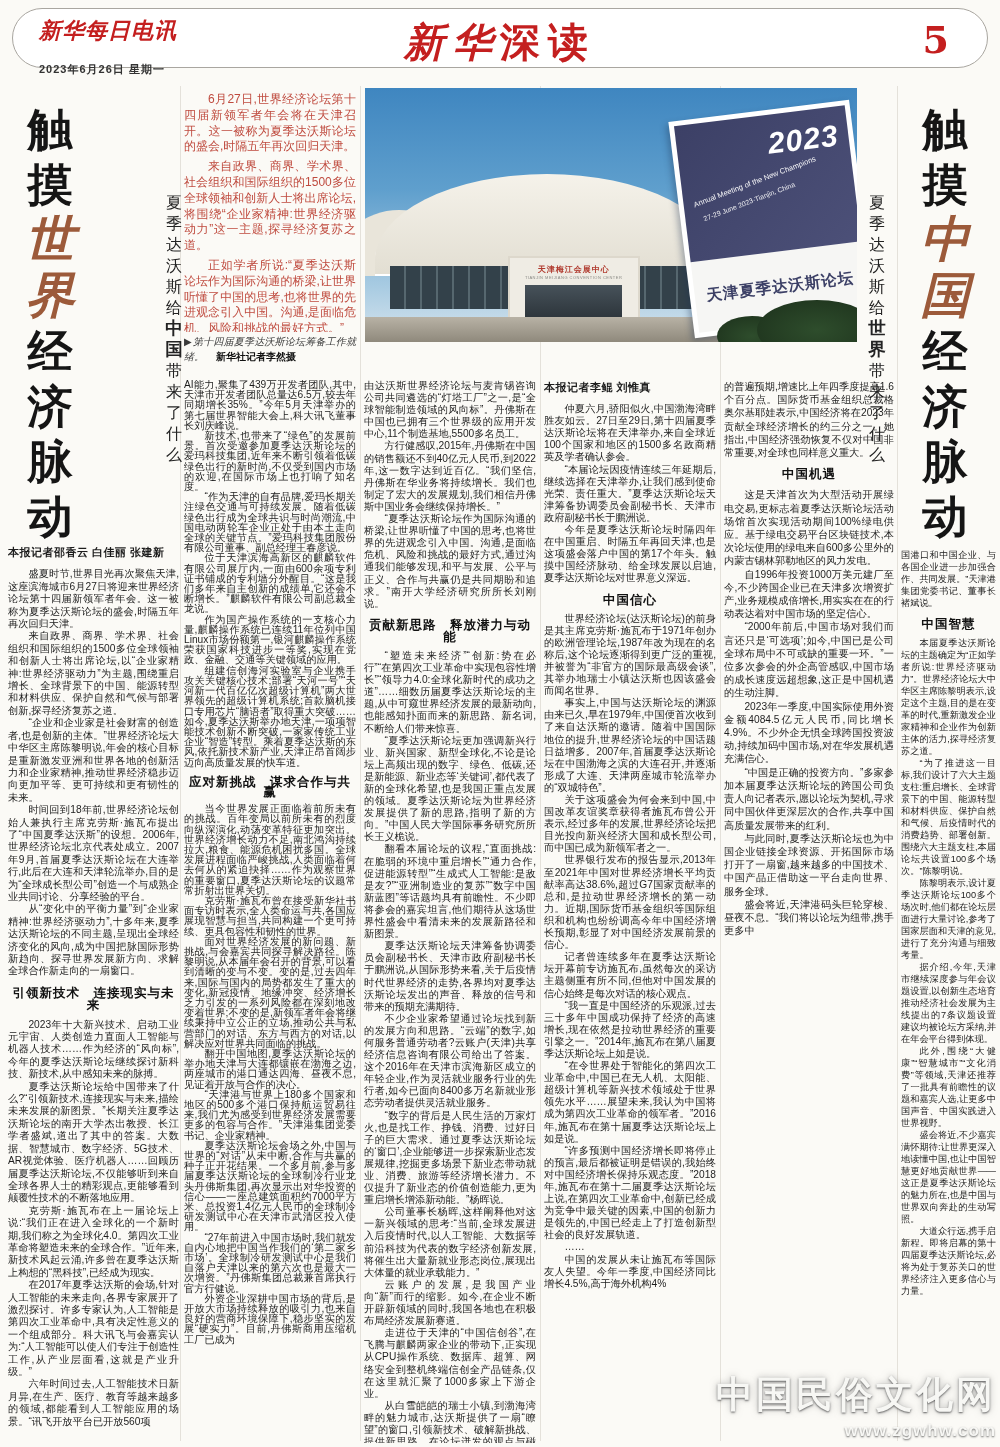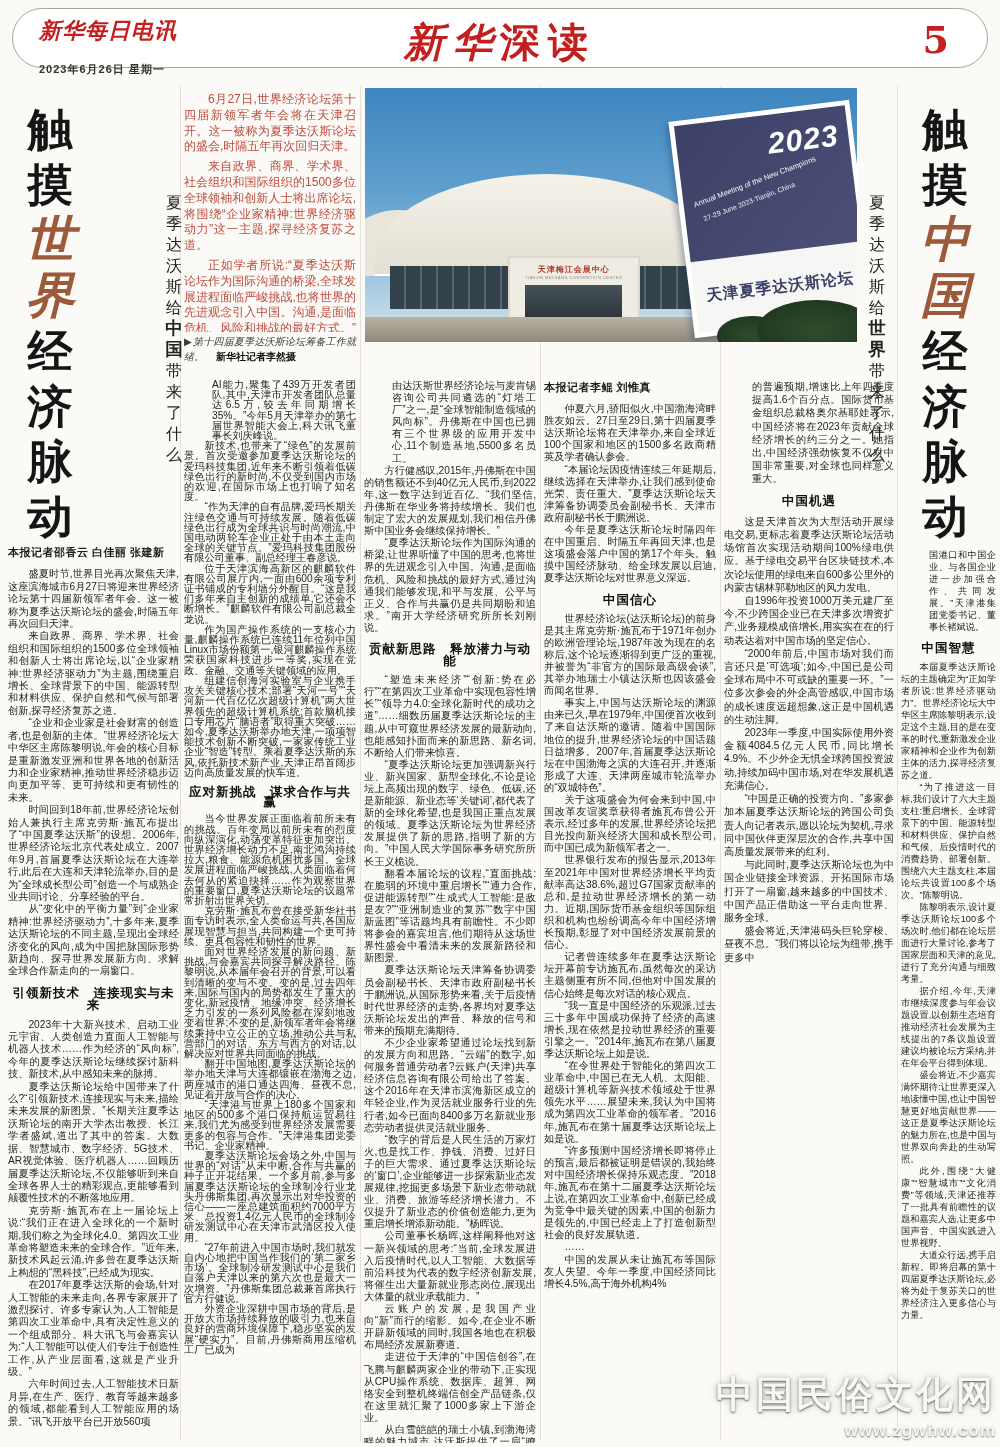--- a/index.html
+++ b/index.html
@@ -25,21 +25,21 @@
   #sub-right{left:865px;top:192px;}
   
   .col{position:absolute;font-size:10.2px;text-align:justify;overflow:hidden;color:#1d1d1d;}
   #col1{left:8px;top:545px;width:171px;height:898px;line-height:12.4px;}
   #col2{left:184px;top:380px;width:172px;height:1063px;line-height:10.2px;}
   #col3{left:364px;top:380px;width:172px;height:1063px;line-height:12.1px;}
   #col4{left:544px;top:380px;width:172px;height:1063px;line-height:12.1px;}
   #col5{left:724px;top:380px;width:170px;height:1063px;line-height:13.2px;}
   #col6{left:901px;top:549px;width:95px;height:894px;font-size:9.2px;line-height:12px;}
   .para{margin:0;text-indent:2em;}
-  .para.cont{text-indent:0;margin-left:28px;}
+  .para.cont{text-indent:0;}
   .flow-h{font-weight:bold;text-align:center;font-size:12.5px;margin:9px 0 7px;letter-spacing:1px;text-indent:0;color:#111;}
   .flow-b{font-weight:bold;font-size:11px;margin:1px 0 10px;text-indent:0;letter-spacing:0.5px;}
   
   #intro{position:absolute;left:184px;top:92px;width:172px;height:240px;overflow:hidden;font-size:12px;line-height:15.8px;text-align:justify;}
   #intro .para{color:#bf4a3e;margin:0 0 4px 0;}
   
   #caption{position:absolute;left:184px;top:334px;width:172px;font-family:"DejaVu Serif",serif;font-style:italic;font-size:10px;line-height:15px;color:#3a3a3a;text-align:justify;}
   #caption .cap-credit{font-style:normal;font-weight:bold;font-family:"Liberation Sans",sans-serif;margin-left:12px;color:#111;}
   #caption .cap-arrow{font-style:normal;margin-right:1px;}
   
@@ -87,21 +87,21 @@
 
 <div id="hl-left" class="v-headline"><span>触摸</span><span class="hl-accent">世界</span><span>经济脉动</span></div>
 <div id="sub-left" class="v-subtitle"><span>夏季达沃斯给</span><span class="sub-accent">中国</span><span>带来了什么</span></div>
 
 <div id="hl-right" class="v-headline"><span>触摸</span><span class="hl-accent">中国</span><span>经济脉动</span></div>
 <div id="sub-right" class="v-subtitle"><span>夏季达沃斯给</span><span class="sub-accent">世界</span><span>带来了什么</span></div>
 
 <div id="intro">
     <p class="para">6月27日,世界经济论坛第十四届新领军者年会将在天津召开。这一被称为夏季达沃斯论坛的盛会,时隔五年再次回归天津。</p>
     <p class="para">来自政界、商界、学术界、社会组织和国际组织的1500多位全球领袖和创新人士将出席论坛,将围绕“企业家精神:世界经济驱动力”这一主题,探寻经济复苏之道。</p>
-    <p class="para">正如学者所说:“夏季达沃斯论坛作为国际沟通的桥梁,全球发展进程面临严峻挑战,也将世界的先进观念引入中国。沟通,是面临危机、风险和挑战的最好方式。”</p>
+    <p class="para">正如学者所说:“夏季达沃斯论坛作为国际沟通的桥梁,让世界听懂了中国的思考,也将世界的先进观念引入中国。沟通,是面临危机、风险和挑战的最好方式。”</p>
   </div>
 
 <div class="photo">
   <div class="roof2"></div>
   <div class="roof"></div>
   <div class="facade"></div>
   <div class="entrance">
     <div class="building-sign">天津梅江会展中心</div>
     <div class="building-sign-en">TIANJIN MEIJIANG CONVENTION CENTER</div>
     <div class="doorway"></div>
@@ -198,21 +198,21 @@
     <p class="para">与此同时,夏季达沃斯论坛也为中国企业链接全球资源、开拓国际市场打开了一扇窗,越来越多的中国技术、中国产品正借助这一平台走向世界、服务全球。</p>
     <p class="para">盛会将近,天津港码头巨轮穿梭、昼夜不息。“我们将以论坛为纽带,携手更多中</p>
   </div>
 <div id="col6" class="col">
     <p class="para cont">国港口和中国企业、与各国企业进一步加强合作、共同发展。”天津港集团党委书记、董事长褚斌说。</p>
     <div class="flow-h">中国智慧</div>
     <p class="para">本届夏季达沃斯论坛的主题确定为“正如学者所说:世界经济驱动力”。世界经济论坛大中华区主席陈黎明表示,设定这个主题,目的是在变革的时代,重新激发企业家精神和企业作为创新主体的活力,探寻经济复苏之道。</p>
     <p class="para">“为了推进这一目标,我们设计了六大主题支柱:重启增长、全球背景下的中国、能源转型和材料供应、保护自然和气候、后疫情时代的消费趋势、部署创新。围绕六大主题支柱,本届论坛共设置100多个场次。”陈黎明说。</p>
     <p class="para">陈黎明表示,设计夏季达沃斯论坛100多个场次时,他们都在论坛层面进行大量讨论,参考了国家层面和天津的意见,进行了充分沟通与细致考量。</p>
     <p class="para">据介绍,今年,天津市继续深度参与年会议题设置,以创新生态培育推动经济社会发展为主线提出的7条议题设置建议均被论坛方采纳,并在年会平台得到体现。</p>
+    <p class="para">此外,围绕“大健康”“智慧城市”“文化消费”等领域,天津还推荐了一批具有前瞻性的议题和嘉宾人选,让更多中国声音、中国实践进入世界视野。</p>
     <p class="para">盛会将近,不少嘉宾满怀期待:让世界更深入地读懂中国,也让中国智慧更好地贡献世界——这正是夏季达沃斯论坛的魅力所在,也是中国与世界双向奔赴的生动写照。</p>
-    <p class="para">此外,围绕“大健康”“智慧城市”“文化消费”等领域,天津还推荐了一批具有前瞻性的议题和嘉宾人选,让更多中国声音、中国实践进入世界视野。</p>
     <p class="para">大道众行远,携手启新程。即将启幕的第十四届夏季达沃斯论坛,必将为处于复苏关口的世界经济注入更多信心与力量。</p>
   </div>
 
 <div class="watermark">
   <div class="wm-main">中国民俗文化网</div>
   <div class="wm-url">www.zgwhw.com</div>
 </div>
 
 </body></html>

